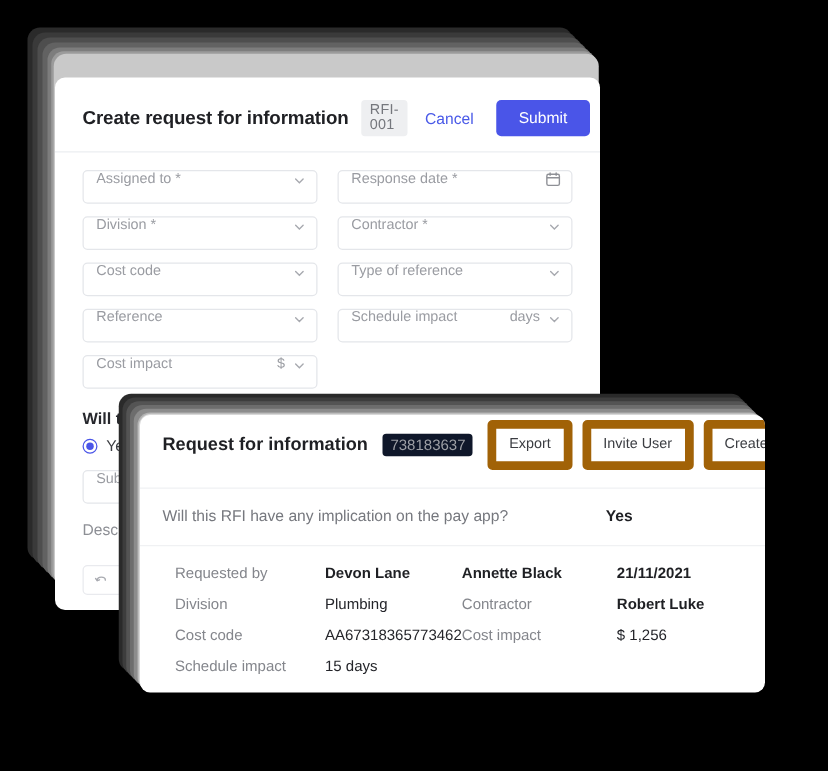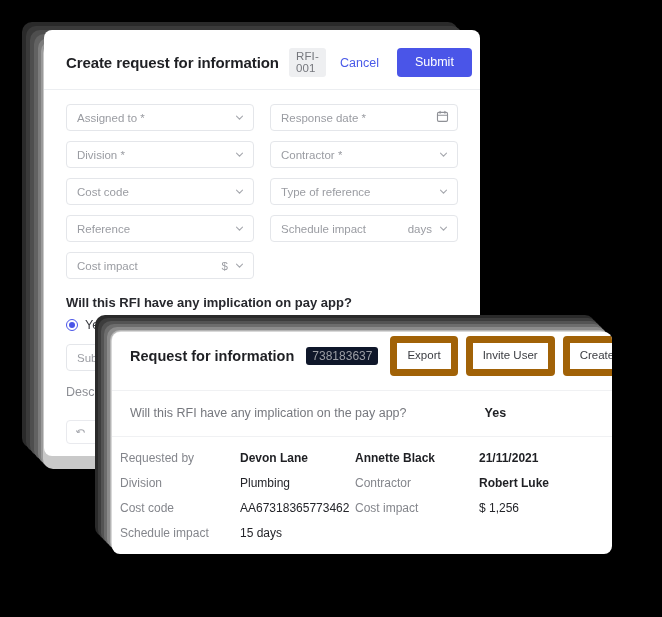--- a/index.html
+++ b/index.html
@@ -26,21 +26,21 @@
   .card {
     position: absolute;
     background: #ffffff;
     border-radius: 8px;
     overflow: hidden;
   }
 
   
   #card-create {
     left: 44px;
-    top: 30px;
+    top: 62px;
     width: 436px;
     height: 426px;
   }
 
   .c1-header {
     padding: 18px 22px 12px 22px;
     border-bottom: 1px solid #eceef1;
     position: relative;
   }
   .c1-title-row {
@@ -102,21 +102,21 @@
     display: grid;
     grid-template-columns: 1fr 1fr;
     column-gap: 16px;
     row-gap: 10px;
   }
   .field {
     height: 27px;
     border: 1px solid #e4e6ea;
     border-radius: 4px;
     display: flex;
-    align-items: center;
+    align-items: flex-start;
     padding: 0 8px 0 10px;
     background: #fff;
     cursor: pointer;
   }
   .field-label {
     font-size: 11.5px;
     color: #9a9ca2;
     white-space: nowrap;
     overflow: hidden;
     text-overflow: ellipsis;
@@ -250,21 +250,21 @@
     color: #76787e;
   }
   .c2-answer {
     font-size: 12.5px;
     color: #1f2024;
     font-weight: bold;
     margin-left: 78px;
   }
 
   .detail-grid {
-    padding: 14px 18px 0 8px;
+    padding: 14px 18px 0 28px;
     display: grid;
     grid-template-columns: 120px 1fr 124px 1fr;
     row-gap: 11px;
     align-items: center;
   }
   .d-key {
     font-size: 12px;
     color: #84868c;
   }
   .d-val {

